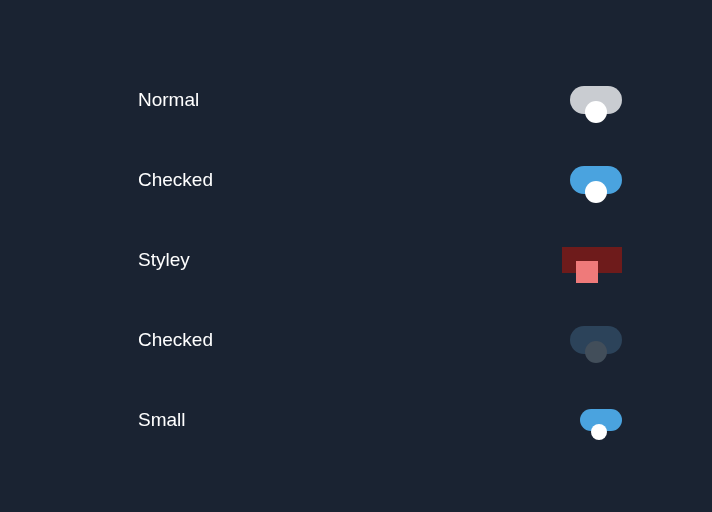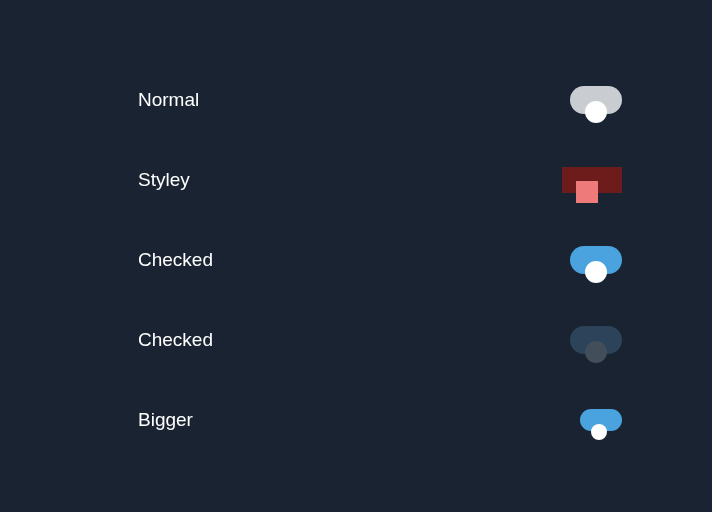--- a/index.html
+++ b/index.html
@@ -38,36 +38,36 @@
 <body>
 
 <div id="list">
     <div class="row">
       <span class="label">Normal</span>
       <span class="toggle" role="switch" aria-checked="false" style="width: 52px; height: 28px; background: rgb(201, 204, 209);">
         <span class="knob" style="width: 22px; height: 22px; background: rgb(255, 255, 255); left: 3px;"></span>
       </span>
     </div>
     <div class="row">
+      <span class="label">Checked</span>
+      <span class="toggle" role="switch" aria-checked="true" style="width: 52px; height: 28px; background: rgb(74, 163, 223);">
+        <span class="knob" style="width: 22px; height: 22px; background: rgb(255, 255, 255); right: 3px;"></span>
+      </span>
+    </div>
+    <div class="row">
       <span class="label">Styley</span>
       <span class="toggle square" role="switch" aria-checked="false" style="width: 60px; height: 26px; background: rgb(110, 27, 27);">
         <span class="knob" style="width: 22px; height: 22px; background: rgb(239, 122, 122); left: 2px;"></span>
-      </span>
-    </div>
-    <div class="row">
-      <span class="label">Checked</span>
-      <span class="toggle" role="switch" aria-checked="true" style="width: 52px; height: 28px; background: rgb(74, 163, 223);">
-        <span class="knob" style="width: 22px; height: 22px; background: rgb(255, 255, 255); right: 3px;"></span>
       </span>
     </div>
     <div class="row">
       <span class="label">Checked</span>
       <span class="toggle" role="switch" aria-checked="true" aria-disabled="true" style="width: 52px; height: 28px; background: rgb(44, 67, 90);">
         <span class="knob" style="width: 22px; height: 22px; background: rgb(66, 78, 90); right: 3px;"></span>
       </span>
     </div>
     <div class="row">
-      <span class="label">Bigger</span>
+      <span class="label">Small</span>
       <span class="toggle" role="switch" aria-checked="true" style="width: 42px; height: 22px; background: rgb(74, 163, 223);">
         <span class="knob" style="width: 16px; height: 16px; background: rgb(255, 255, 255); right: 3px;"></span>
       </span>
     </div>
   </div>
 
 </body></html>

